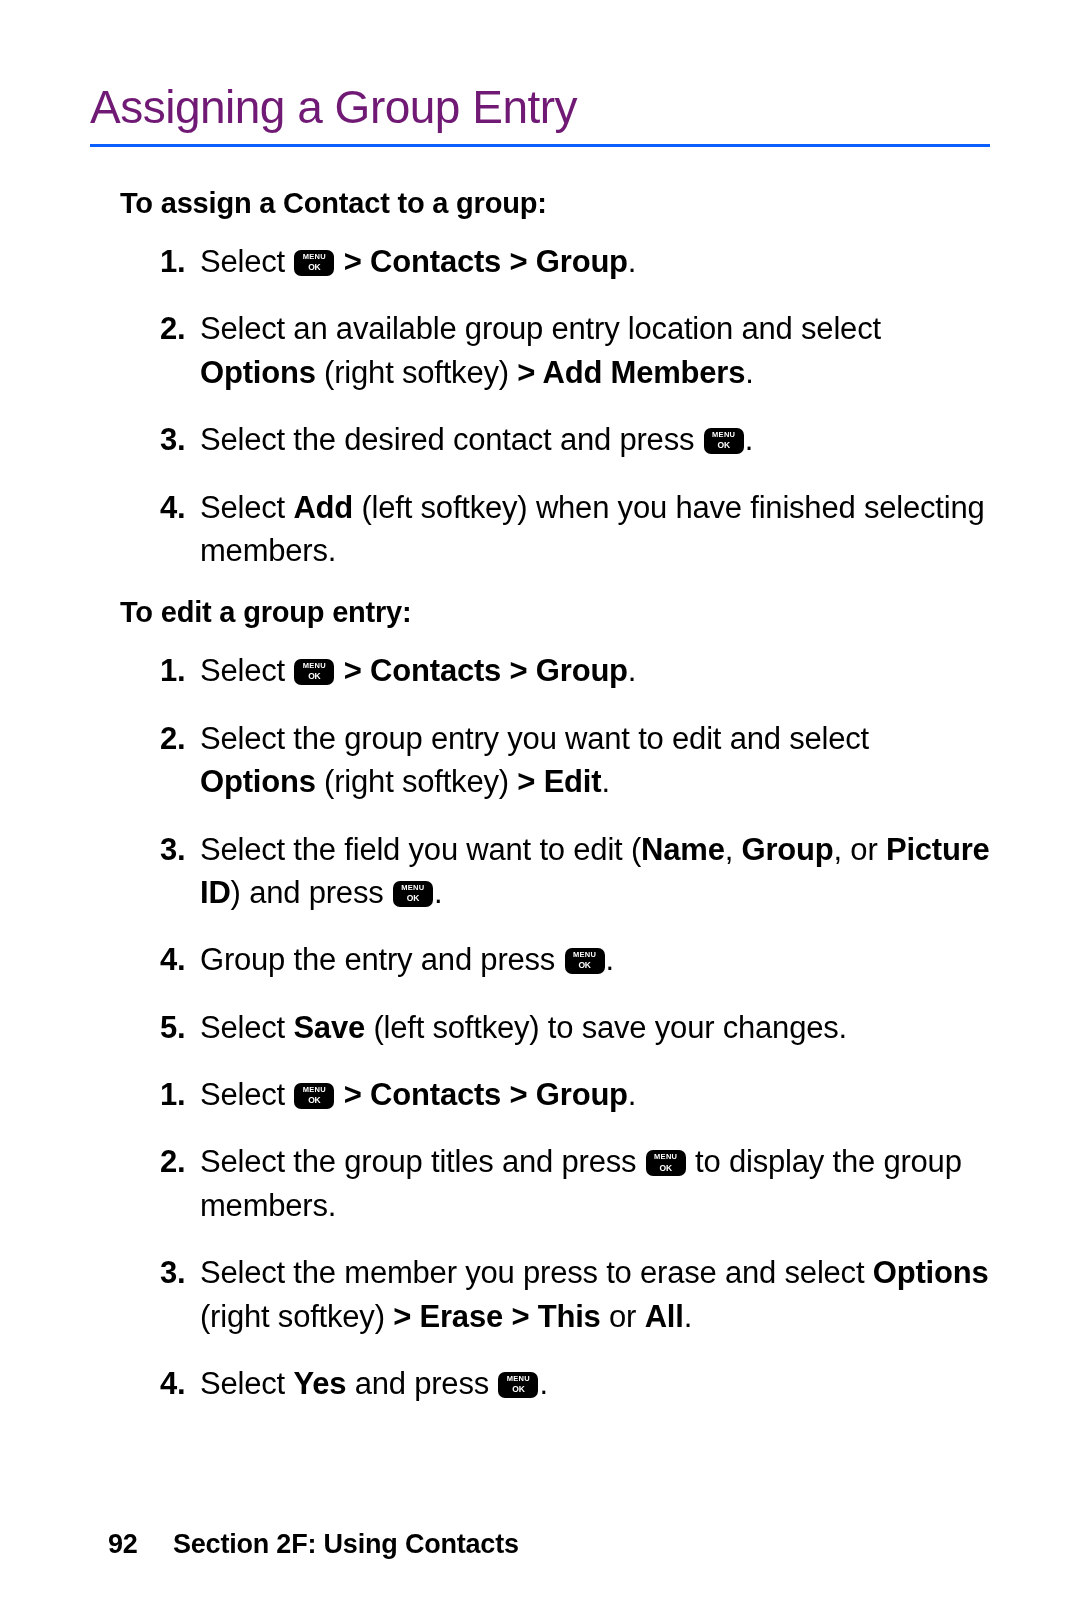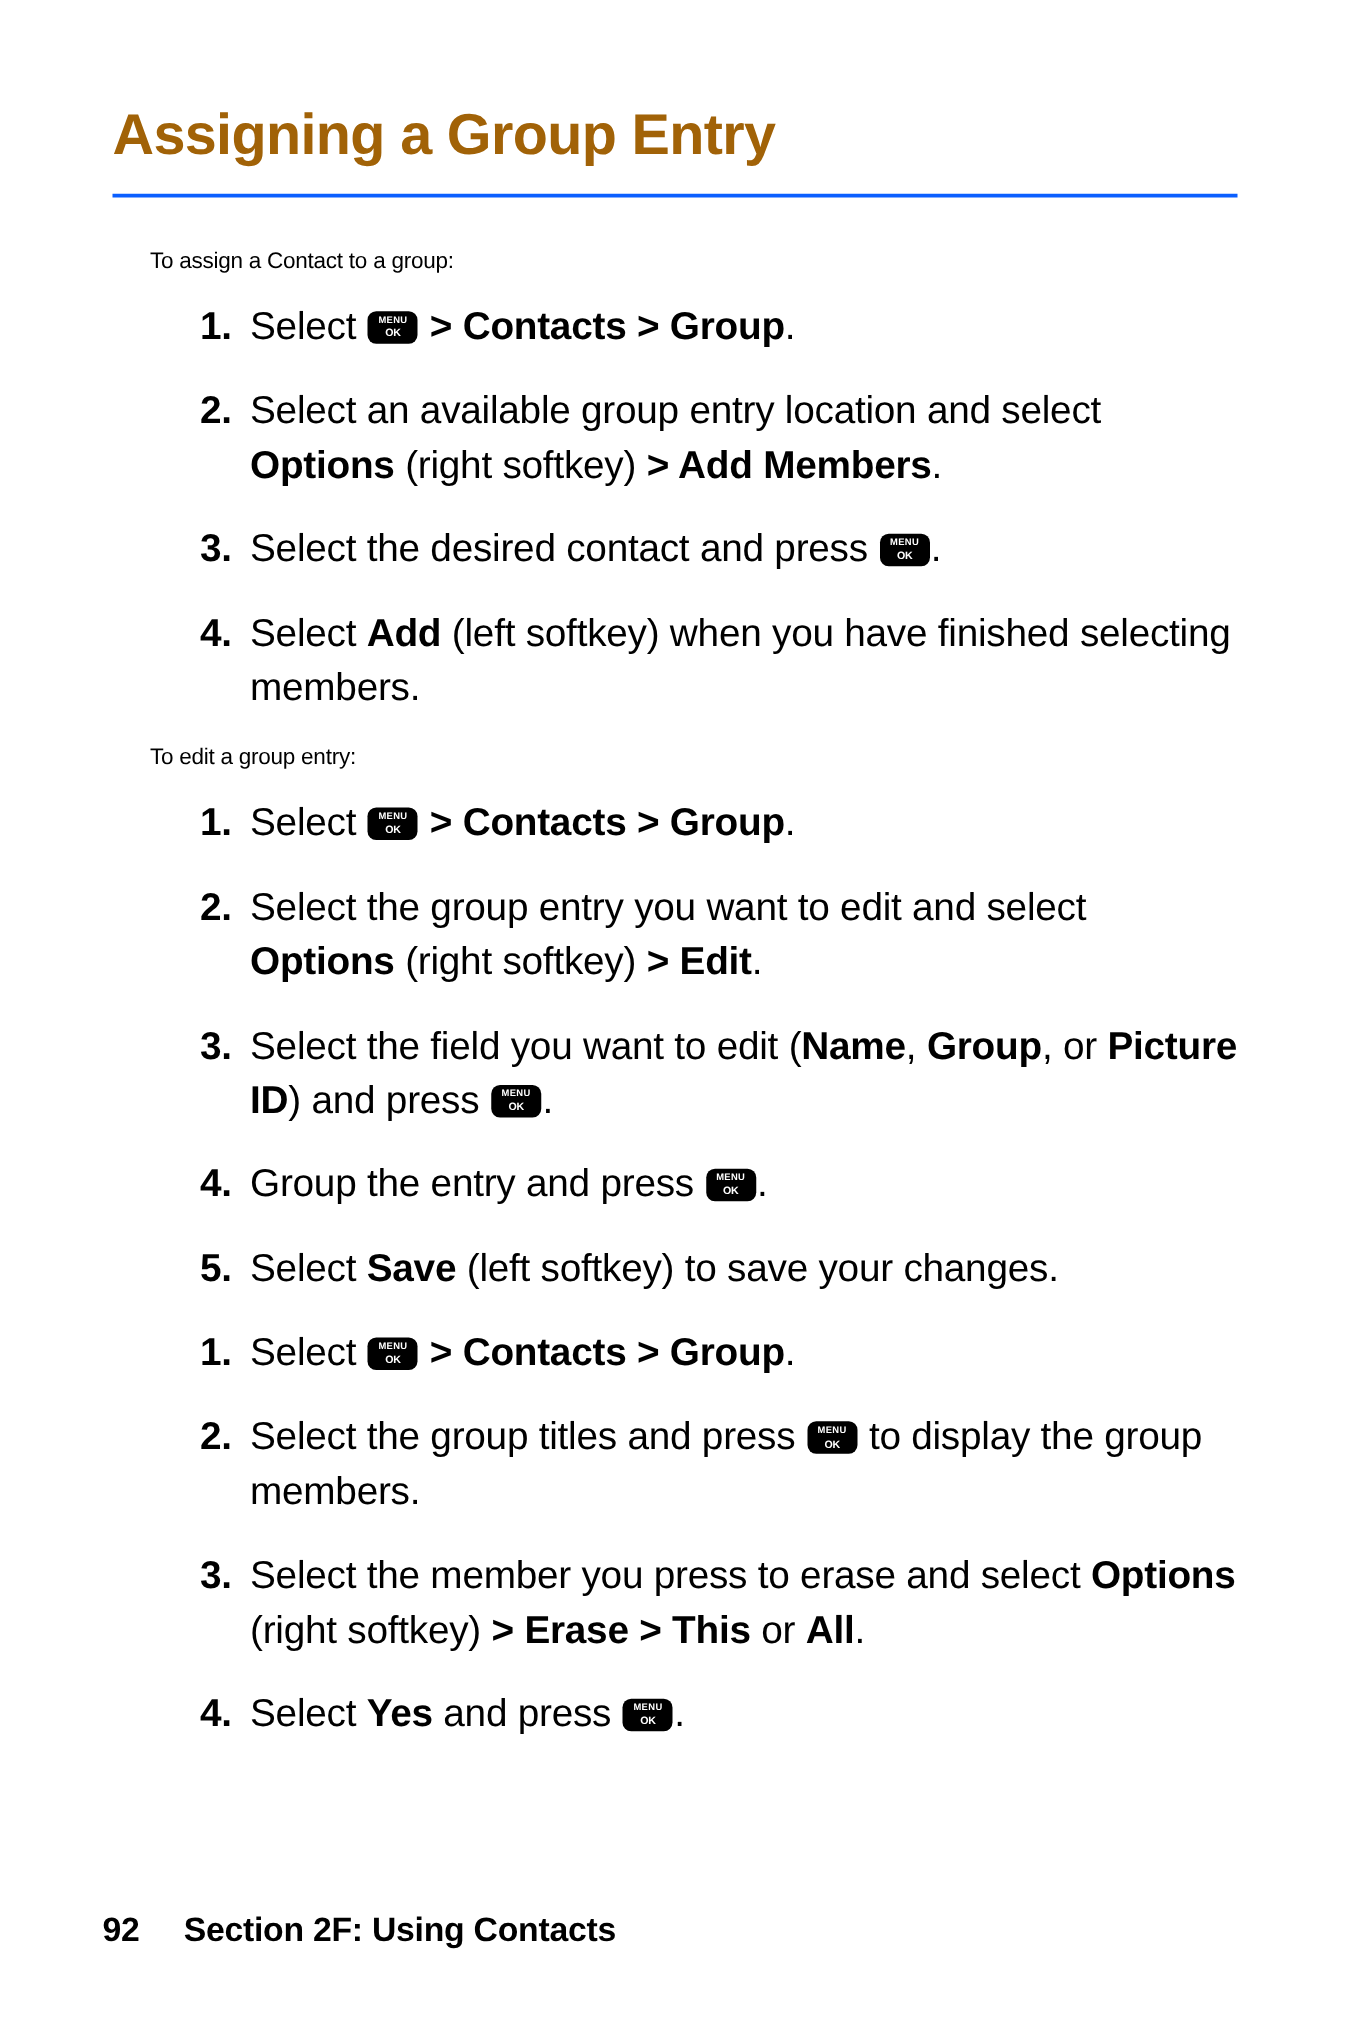--- a/index.html
+++ b/index.html
@@ -14,37 +14,37 @@
     letter-spacing: -0.2px;
   }
   .page {
     box-sizing: border-box;
     width: 1080px;
     height: 1620px;
     padding: 80px 90px 0 90px;
     position: relative;
   }
   .title {
-    color: #a16207;
+    color: #701a75;
     font-size: 46px;
-    font-weight: 700;
+    font-weight: 400;
     border-bottom: 3px solid #0b5fff;
-    padding-bottom: 21px;
+    padding-bottom: 10px;
     margin: 0 0 40px 0;
     font-stretch: condensed;
     letter-spacing: -0.5px;
   }
   .intro {
     font-size: 27px;
     line-height: 1.4;
     margin: 0 0 28px 30px;
   }
   .sub {
-    font-size: 18px;
-    font-weight: 400;
+    font-size: 29px;
+    font-weight: 700;
     margin: 16px 0 20px 30px;
   }
   ol {
     list-style: none;
     margin: 0 0 18px 70px;
     padding: 0;
     counter-reset: step;
   }
   ol > li {
     font-size: 31px;
@@ -88,21 +88,21 @@
     position: absolute;
     bottom: 2px;
     left: 0; right: 0;
     text-align: center;
     color: #fff;
     font-size: 8.5px;
     font-weight: 700;
   }
   .footer {
     position: absolute;
-    left: 82px;
+    left: 108px;
     bottom: 60px;
     font-size: 27px;
     font-weight: 700;
   }
   .footer .pg { margin-right: 28px; }
 </style>
 </head>
 <body>
 
 <div class="page">

